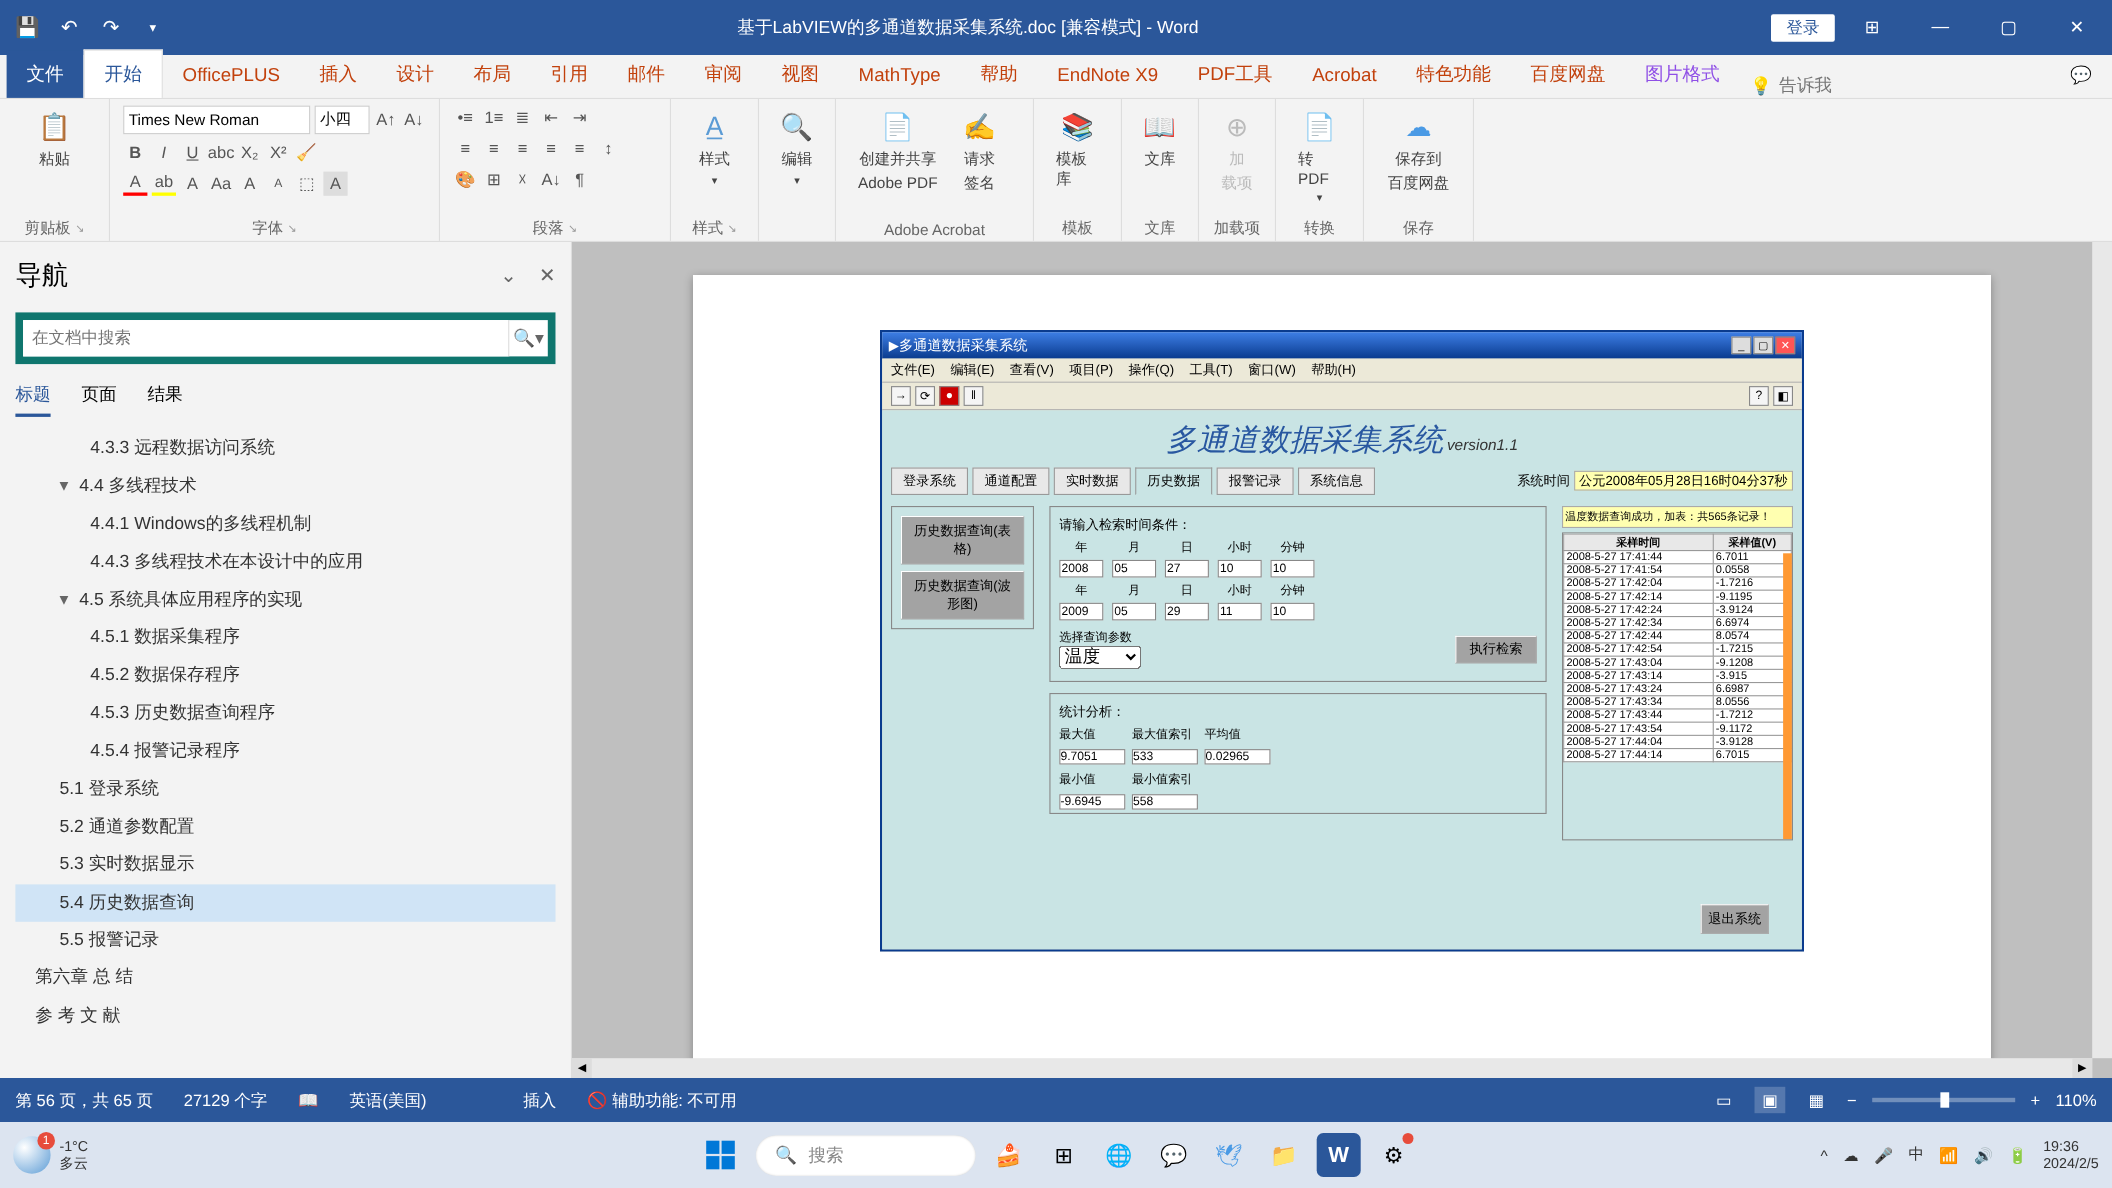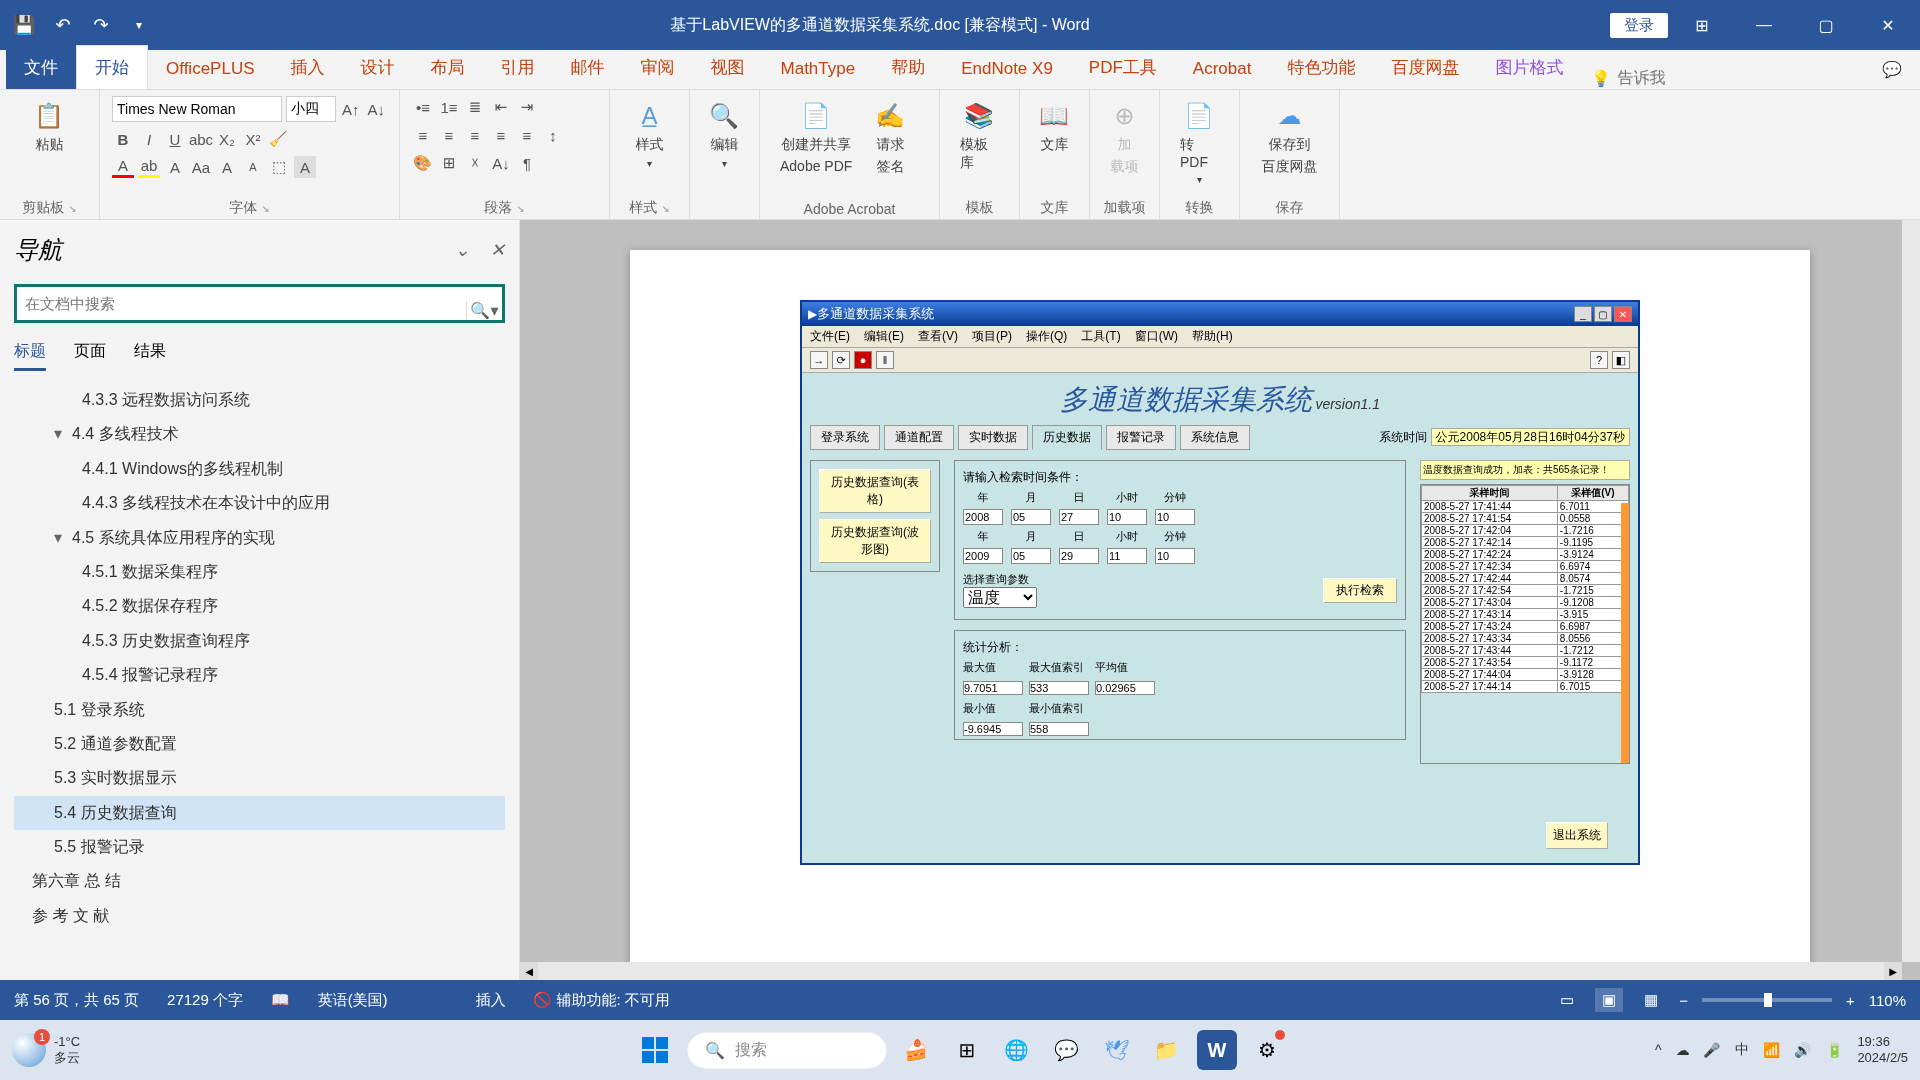--- a/index.html
+++ b/index.html
@@ -31,24 +31,24 @@
 .ribbon .bigbtn { display: flex; flex-direction: column; align-items: center; gap: 4px; padding: 4px 8px; font-size: 14px; color: #444; }
 .ribbon .bigbtn .ico { width: 32px; height: 32px; display: flex; align-items: center; justify-content: center; font-size: 24px; }
 .ribbon input[type=text] { height: 26px; font-size: 14px; border: 1px solid #ccc; background: #fff; padding: 0 4px; }
 .ribbon .sm { width: 22px; height: 22px; display: flex; align-items: center; justify-content: center; font-size: 15px; color: #555; }
 .font-rows { display: flex; flex-direction: column; gap: 6px; }
 .font-rows .row { display: flex; gap: 4px; align-items: center; }
 
 
 .workarea { display: flex; height: calc(100% - 50px - 40px - 130px - 40px - 60px); }
 .navpane { width: 520px; background: #f3f3f3; border-right: 1px solid #ddd; padding: 14px; overflow: hidden; }
-.navpane .hdr { display: flex; justify-content: space-between; align-items: center; font-style: italic; }
+.navpane .hdr { display: flex; justify-content: space-between; align-items: center; }
 .navpane .hdr h2 { font-size: 24px; font-weight: normal; }
 .navpane .hdr .ctrls { display: flex; gap: 20px; font-size: 18px; color: #666; }
-.navpane .search { margin-top: 18px; display: flex; border: 3px solid #0f766e; background: #fff; align-items: flex-end; }
+.navpane .search { margin-top: 18px; display: flex; border: 7px solid #0f766e; background: #fff; }
 .navpane .search input { flex: 1; border: none; padding: 8px; font-size: 15px; outline: none; }
 .navpane .search .sbtn { width: 36px; display: flex; align-items: center; justify-content: center; color: #666; border-left: 1px solid #ddd; }
 .navpane .tabs { display: flex; gap: 28px; margin-top: 18px; font-size: 16px; }
 .navpane .tabs .t { padding-bottom: 6px; cursor: pointer; }
 .navpane .tabs .t.active { color: #2b579a; border-bottom: 3px solid #2b579a; }
 .navpane .tree { margin-top: 12px; font-size: 16px; color: #333; line-height: 1.9; }
 .navpane .tree .item { padding: 2px 8px; cursor: pointer; white-space: nowrap; overflow: hidden; }
 .navpane .tree .item.selected { background: #d0e4f6; }
 .navpane .tree .l1 { padding-left: 68px; }
 .navpane .tree .l2 { padding-left: 40px; }
@@ -77,21 +77,21 @@
 .labview .lvhdr .h1 { font-family: "KaiTi", serif; font-size: 28px; color: #2857a0; display: inline; }
 .labview .lvhdr .ver { font-size: 14px; color: #333; }
 .labview .lvtabbar { display: flex; gap: 4px; margin-top: 6px; align-items: center; }
 .labview .lvtab { padding: 3px 10px; background: #e8e8e8; border: 1px solid #999; font-size: 12px; }
 .labview .lvtab.active { background: #c9e4e4; border-bottom-color: #c9e4e4; }
 .labview .systime { margin-left: auto; font-size: 12px; }
 .labview .systime .sv { background: #ffffb0; padding: 1px 4px; border: 1px solid #aaa; }
 .labview .lvcontent { display: flex; gap: 14px; margin-top: 10px; }
 .labview .panel { border: 1px solid #888; padding: 8px; background: #c9e4e4; }
 .labview .leftcol { width: 130px; display: flex; flex-direction: column; gap: 8px; }
-.labview .btn { background: #fef9c3; border: 1px outset #fff; padding: 4px 6px; font-size: 12px; text-align: center; }
+.labview .btn { background: #a3a3a3; border: 1px outset #fff; padding: 4px 6px; font-size: 12px; text-align: center; }
 .labview .centercol { flex: 1; }
 .labview .rightcol { width: 210px; }
 .labview .fieldrow { display: flex; gap: 8px; margin-top: 4px; }
 .labview .fieldrow .f { width: 40px; }
 .labview .fieldrow .f input { width: 100%; font-size: 11px; border: 1px solid #888; padding: 1px; }
 .labview .fieldrow .f label { font-size: 11px; display: block; text-align: center; }
 .labview .statgrid { display: grid; grid-template-columns: 60px 60px 60px; gap: 6px; font-size: 11px; }
 .labview .statgrid input { width: 100%; font-size: 11px; border: 1px solid #888; }
 .labview .datatable { font-size: 10px; border-collapse: collapse; width: 100%; background: #fff; }
 .labview .datatable th, .labview .datatable td { border: 1px solid #999; padding: 0 2px; white-space: nowrap; }

